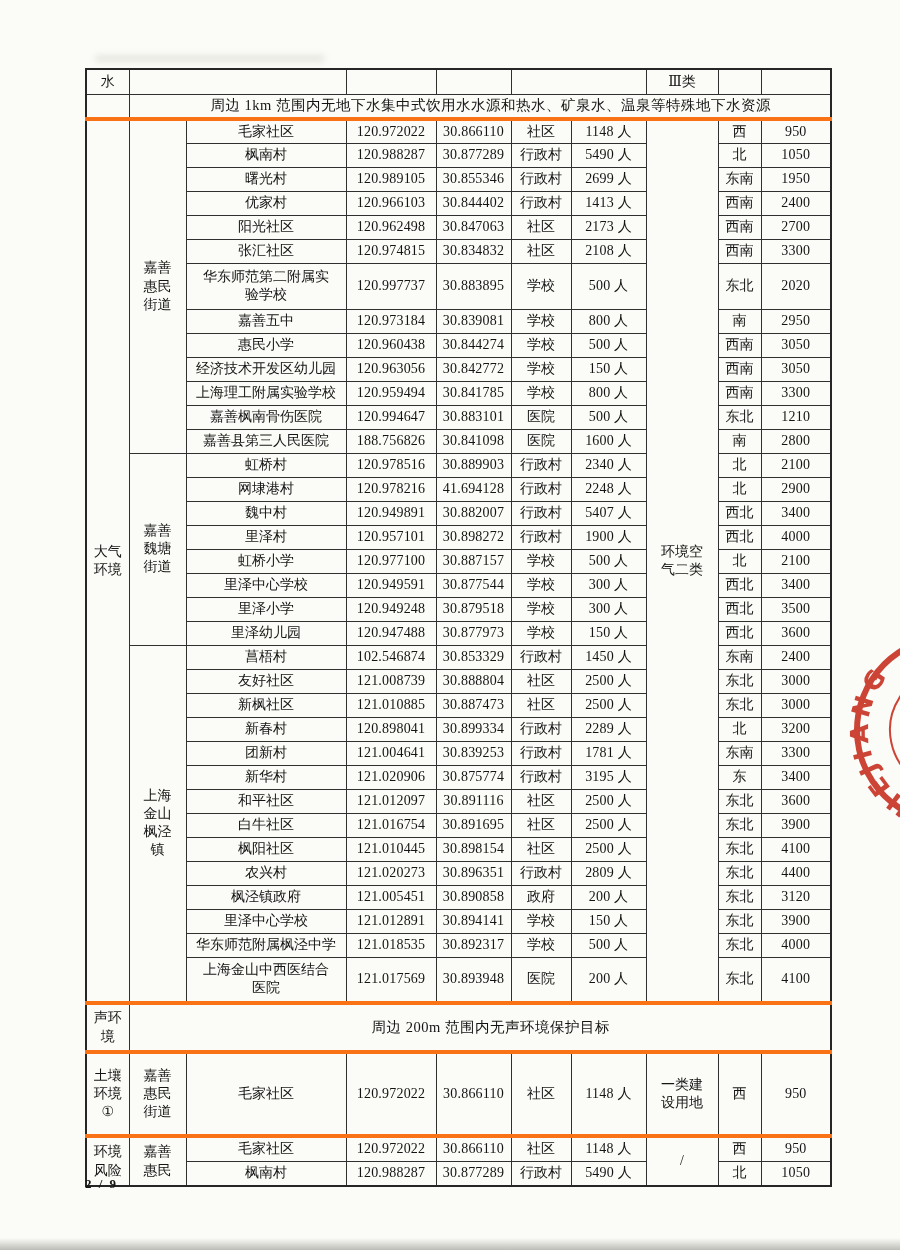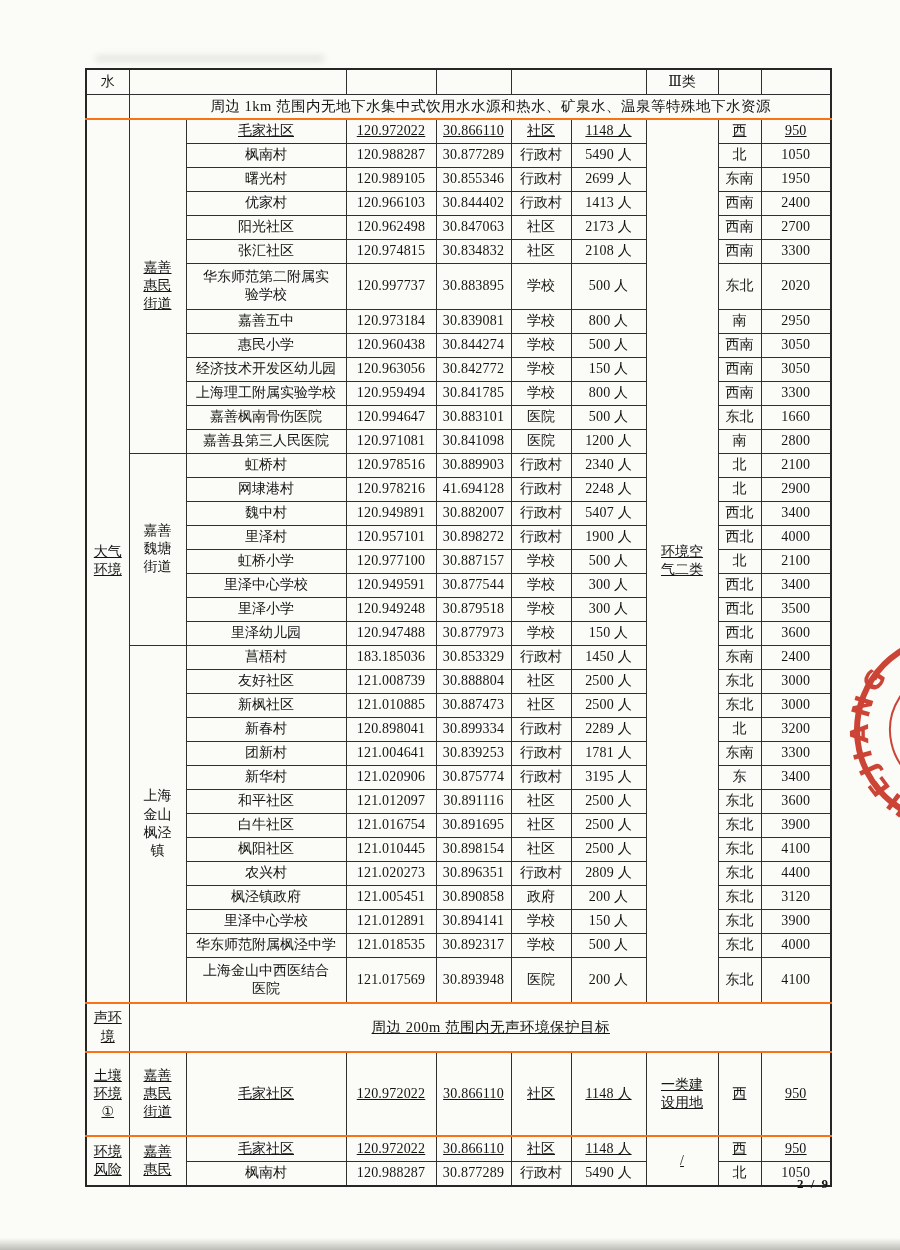--- a/index.html
+++ b/index.html
@@ -14,35 +14,35 @@
     position:absolute;left:85px;top:68px;
     border-collapse:collapse;table-layout:fixed;
     border:2px solid #262626;
   }
   td{
     border:1px solid #303030;
     text-align:center;vertical-align:middle;
     padding:0 2px;font-size:14px;line-height:1.3;
     overflow:hidden;
   }
-  tr.sect-top td{border-top:2px solid #f97316;text-decoration:underline;}
+  tr.sect-top td{border-top:4px solid #f97316;}
   td.lbl{white-space:pre-line;}
   td.name{white-space:pre-line;}
   td.narrow{white-space:pre-line;}
   td.note{font-size:14.5px;letter-spacing:.5px;padding-left:24px;}
   td.num{font-size:14px;letter-spacing:.2px;}
   tr.h-water{height:25px;}
   tr.h-norm{height:24px;}
   tr.h-tall{height:46px;}
   tr.h-noise{height:49px;}
   tr.h-soil{height:84px;}
   tr.h-risk{height:25px;}
   .footer{
     position:absolute;left:85px;top:1176px;width:745px;
-    text-align:right;font-size:13px;font-weight:bold;letter-spacing:2px;
+    text-align:left;font-size:13px;font-weight:bold;letter-spacing:2px;
   }
   .stamp-svg{
     position:absolute;left:830px;top:610px;
     transform:rotate(-12deg);transform-origin:center;
     opacity:.92;mix-blend-mode:multiply;
   }
   .smudge-top{
     position:absolute;left:95px;top:55px;width:230px;height:7px;
     background:#d6d6d0;filter:blur(3px);opacity:.55;border-radius:4px;
   }
@@ -193,28 +193,28 @@
           <td class="">西南</td>
           <td class="num">3300</td>
         </tr>
         <tr class="h-norm">
           <td class="name">嘉善枫南骨伤医院</td>
           <td class="num">120.994647</td>
           <td class="num">30.883101</td>
           <td class="">医院</td>
           <td class="num">500 人</td>
           <td class="">东北</td>
-          <td class="num">1660</td>
+          <td class="num">1210</td>
         </tr>
         <tr class="h-norm">
           <td class="name">嘉善县第三人民医院</td>
-          <td class="num">120.971081</td>
+          <td class="num">188.756826</td>
           <td class="num">30.841098</td>
           <td class="">医院</td>
-          <td class="num">1200 人</td>
+          <td class="num">1600 人</td>
           <td class="">南</td>
           <td class="num">2800</td>
         </tr>
         <tr class="h-norm">
           <td rowspan="8" class="lbl">嘉善
 魏塘
 街道</td>
           <td class="name">虹桥村</td>
           <td class="num">120.978516</td>
           <td class="num">30.889903</td>
@@ -285,21 +285,21 @@
           <td class="num">150 人</td>
           <td class="">西北</td>
           <td class="num">3600</td>
         </tr>
         <tr class="h-norm">
           <td rowspan="14" class="lbl">上海
 金山
 枫泾
 镇</td>
           <td class="name">菖梧村</td>
-          <td class="num">183.185036</td>
+          <td class="num">102.546874</td>
           <td class="num">30.853329</td>
           <td class="">行政村</td>
           <td class="num">1450 人</td>
           <td class="">东南</td>
           <td class="num">2400</td>
         </tr>
         <tr class="h-norm">
           <td class="name">友好社区</td>
           <td class="num">121.008739</td>
           <td class="num">30.888804</td>

